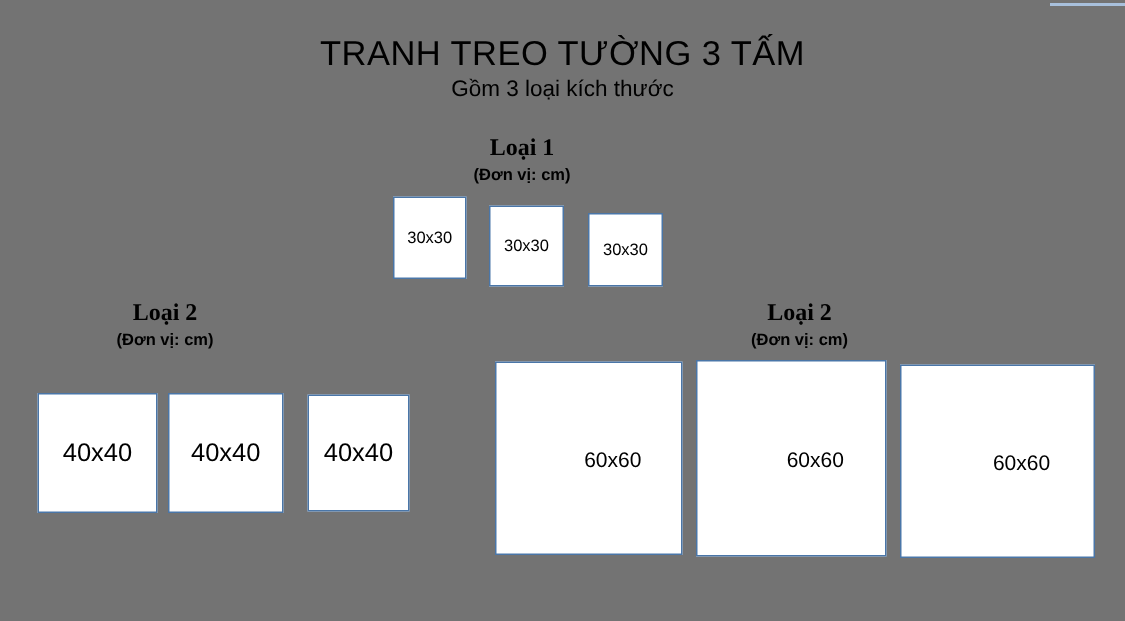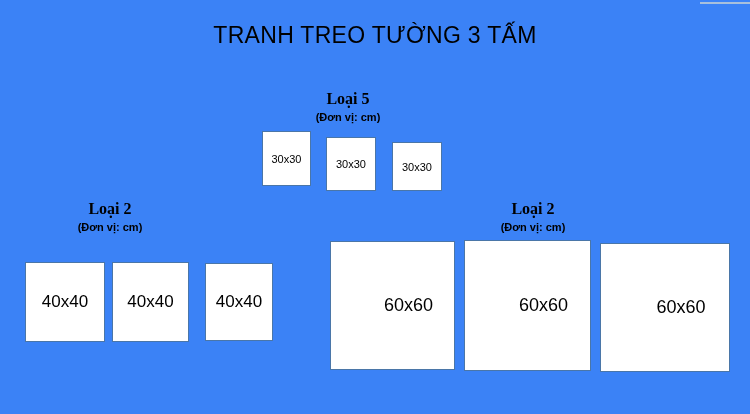--- a/index.html
+++ b/index.html
@@ -9,21 +9,21 @@
     background: #ffffff;
   }
   body {
     font-family: "Liberation Sans", sans-serif;
     color: #111111;
   }
   #canvas {
     position: relative;
     width: 750px;
     height: 414px;
-    background: #3b82f6;
+    background: #737373;
     overflow: hidden;
   }
   .abs { position: absolute; }
 
   
   .title {
     left: 0;
     top: 22px;
     width: 750px;
     text-align: center;
@@ -76,42 +76,43 @@
     align-items: center;
     justify-content: center;
   }
   .frame-label {
     font-family: "Liberation Sans", sans-serif;
     color: #000000;
     white-space: nowrap;
   }
   .size-30 .frame-label { font-size: 11px; }
   .size-40 .frame-label { font-size: 17px; }
-  .size-60 .frame-label { font-size: 18px; margin-left: 32px; }
+  .size-60 .frame-label { font-size: 14px; margin-left: 32px; }
 
   
   .top-rule {
     top: 2px;
     left: 700px;
     width: 50px;
     height: 2px;
     background: #a8c0dc;
   }
 </style>
 </head>
 <body>
 
 <div id="canvas">
 
   <div class="abs top-rule"></div>
 
   <div class="abs title">TRANH TREO TƯỜNG 3 TẤM</div>
+  <div class="abs subtitle">Gồm 3 loại kích thước</div>
 
   <div class="abs group-caption" style="left:288px; top:90px; width:120px;">
-    <div class="group-name">Loại 5</div>
+    <div class="group-name">Loại 1</div>
     <div class="group-unit">(Đơn vị: cm)</div>
   </div>
 
   <div class="abs frame size-30" style="left:262px; top:131px; width:49px; height:55px;">
     <span class="frame-label">30x30</span>
   </div>
   <div class="abs frame size-30" style="left:326px; top:137px; width:50px; height:54px;">
     <span class="frame-label">30x30</span>
   </div>
   <div class="abs frame size-30" style="left:392px; top:142px; width:50px; height:49px;">

